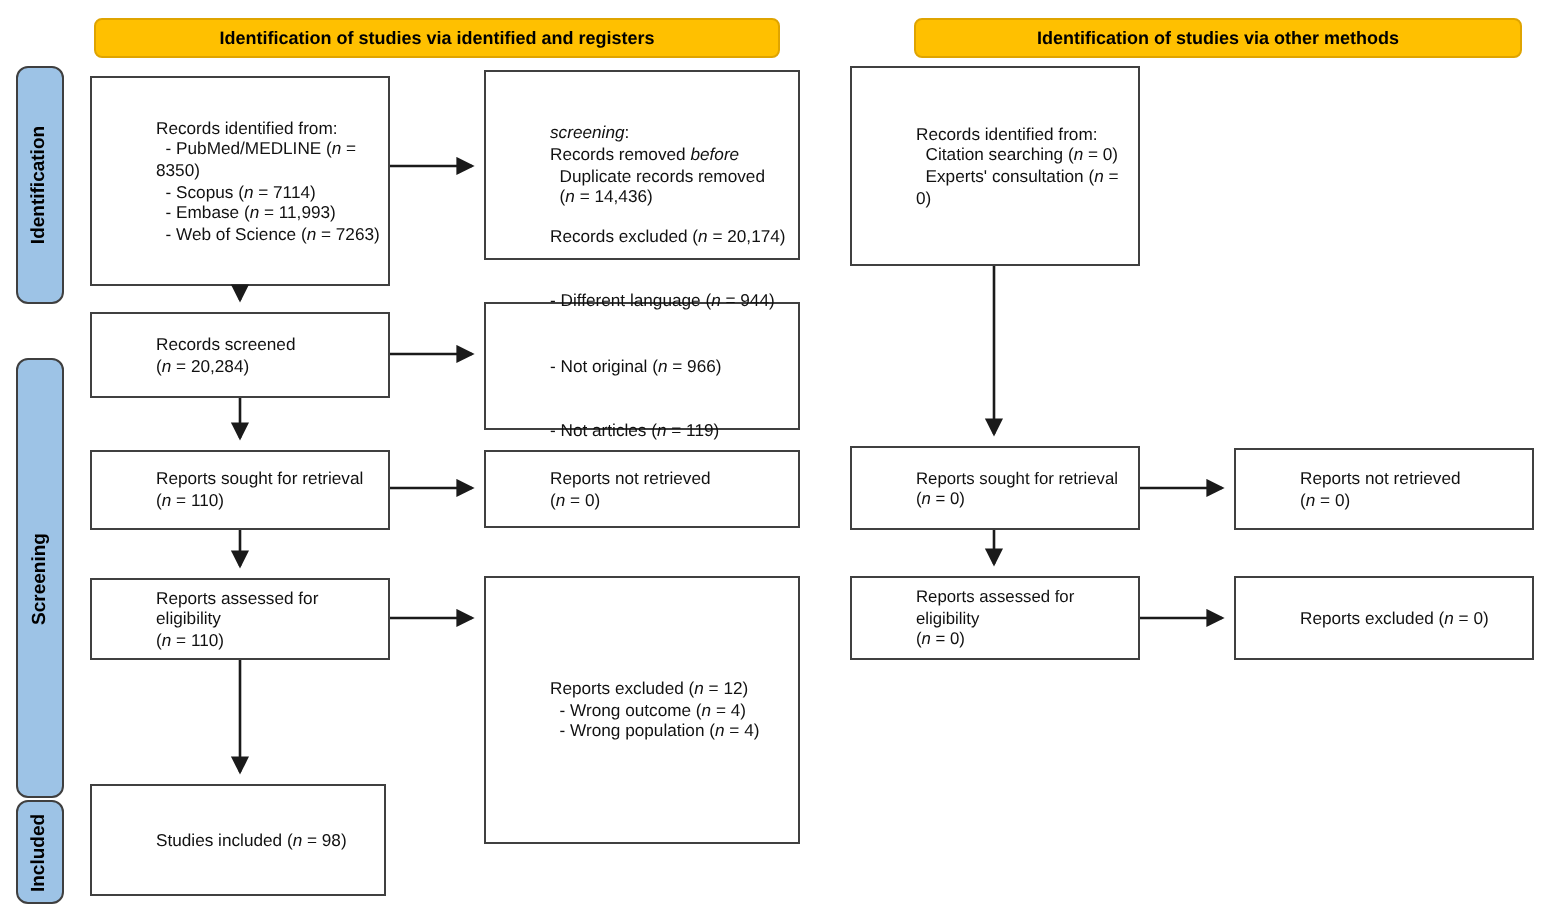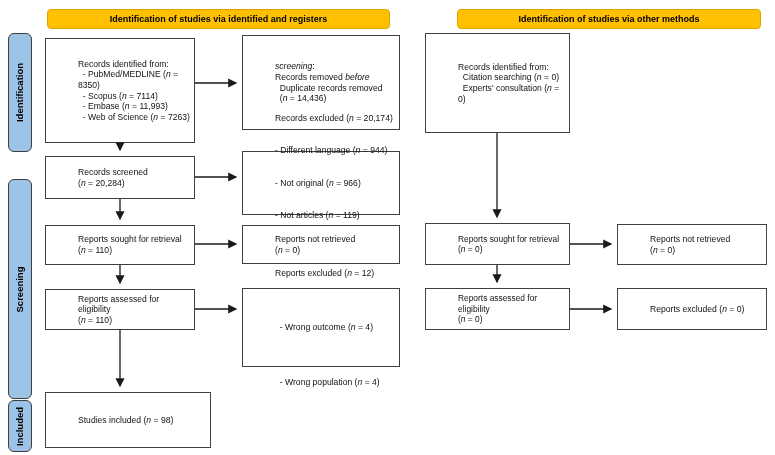--- a/index.html
+++ b/index.html
@@ -62,42 +62,42 @@
       <div class="ln">(<i>n</i> = 20,284)</div>
     </div>
   <div class="box" style="left:45px;top:225px;width:150px;height:40px;">
       <div class="ln">Reports sought for retrieval</div>
       <div class="ln">(<i>n</i> = 110)</div>
     </div>
   <div class="box" style="left:45px;top:289px;width:150px;height:41px;">
       <div class="ln">Reports assessed for eligibility</div>
       <div class="ln">(<i>n</i> = 110)</div>
     </div>
-  <div class="box" style="left:45px;top:392px;width:166px;height:56px;">
+  <div class="box" style="left:45px;top:392px;width:148px;height:56px;">
       <div class="ln">Studies included (<i>n</i> = 98)</div>
     </div>
 
   <div class="box" style="left:242px;top:35px;width:158px;height:95px;">
       <div class="ln"><i>screening</i>:</div>
       <div class="ln">Records removed <i>before</i></div>
       <div class="ln">  Duplicate records removed</div>
       <div class="ln">  (<i>n</i> = 14,436)</div>
     </div>
   <div class="box" style="left:242px;top:151px;width:158px;height:64px;line-height:1.22;gap:22px;">
       <div class="ln">Records excluded (<i>n</i> = 20,174)</div>
       <div class="ln">- Different language (<i>n</i> = 944)</div>
       <div class="ln">- Not original (<i>n</i> = 966)</div>
       <div class="ln">- Not articles (<i>n</i> = 119)</div>
       <div class="ln">- Different topics (<i>n</i> = 18,145)</div>
     </div>
   <div class="box" style="left:242px;top:225px;width:158px;height:39px;">
       <div class="ln">Reports not retrieved</div>
       <div class="ln">(<i>n</i> = 0)</div>
     </div>
-  <div class="box" style="left:242px;top:288px;width:158px;height:79px;gap:44px;">
+  <div class="box" style="left:242px;top:288px;width:158px;height:134px;">
       <div class="ln">Reports excluded (<i>n</i> = 12)</div>
       <div class="ln">  - Wrong outcome (<i>n</i> = 4)</div>
       <div class="ln">  - Wrong population (<i>n</i> = 4)</div>
     </div>
 
   <div class="box" style="left:425px;top:33px;width:145px;height:100px;">
       <div class="ln">Records identified from:</div>
       <div class="ln">  Citation searching (<i>n</i> = 0)</div>
       <div class="ln">  Experts' consultation (<i>n</i> = 0)</div>
     </div>

